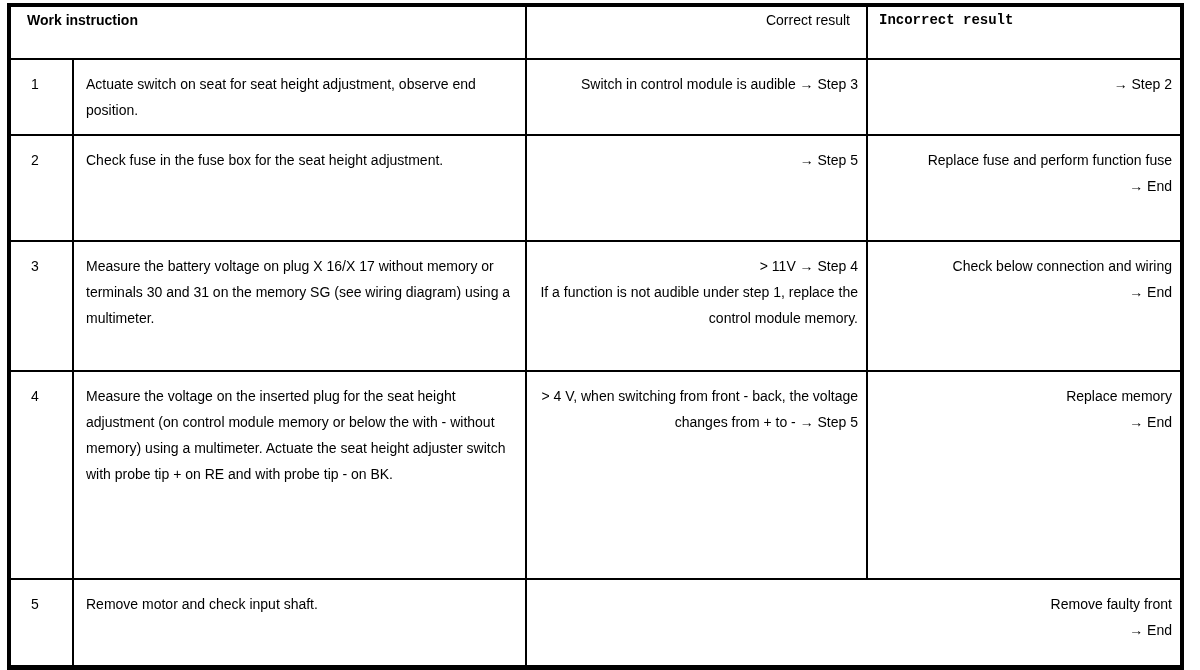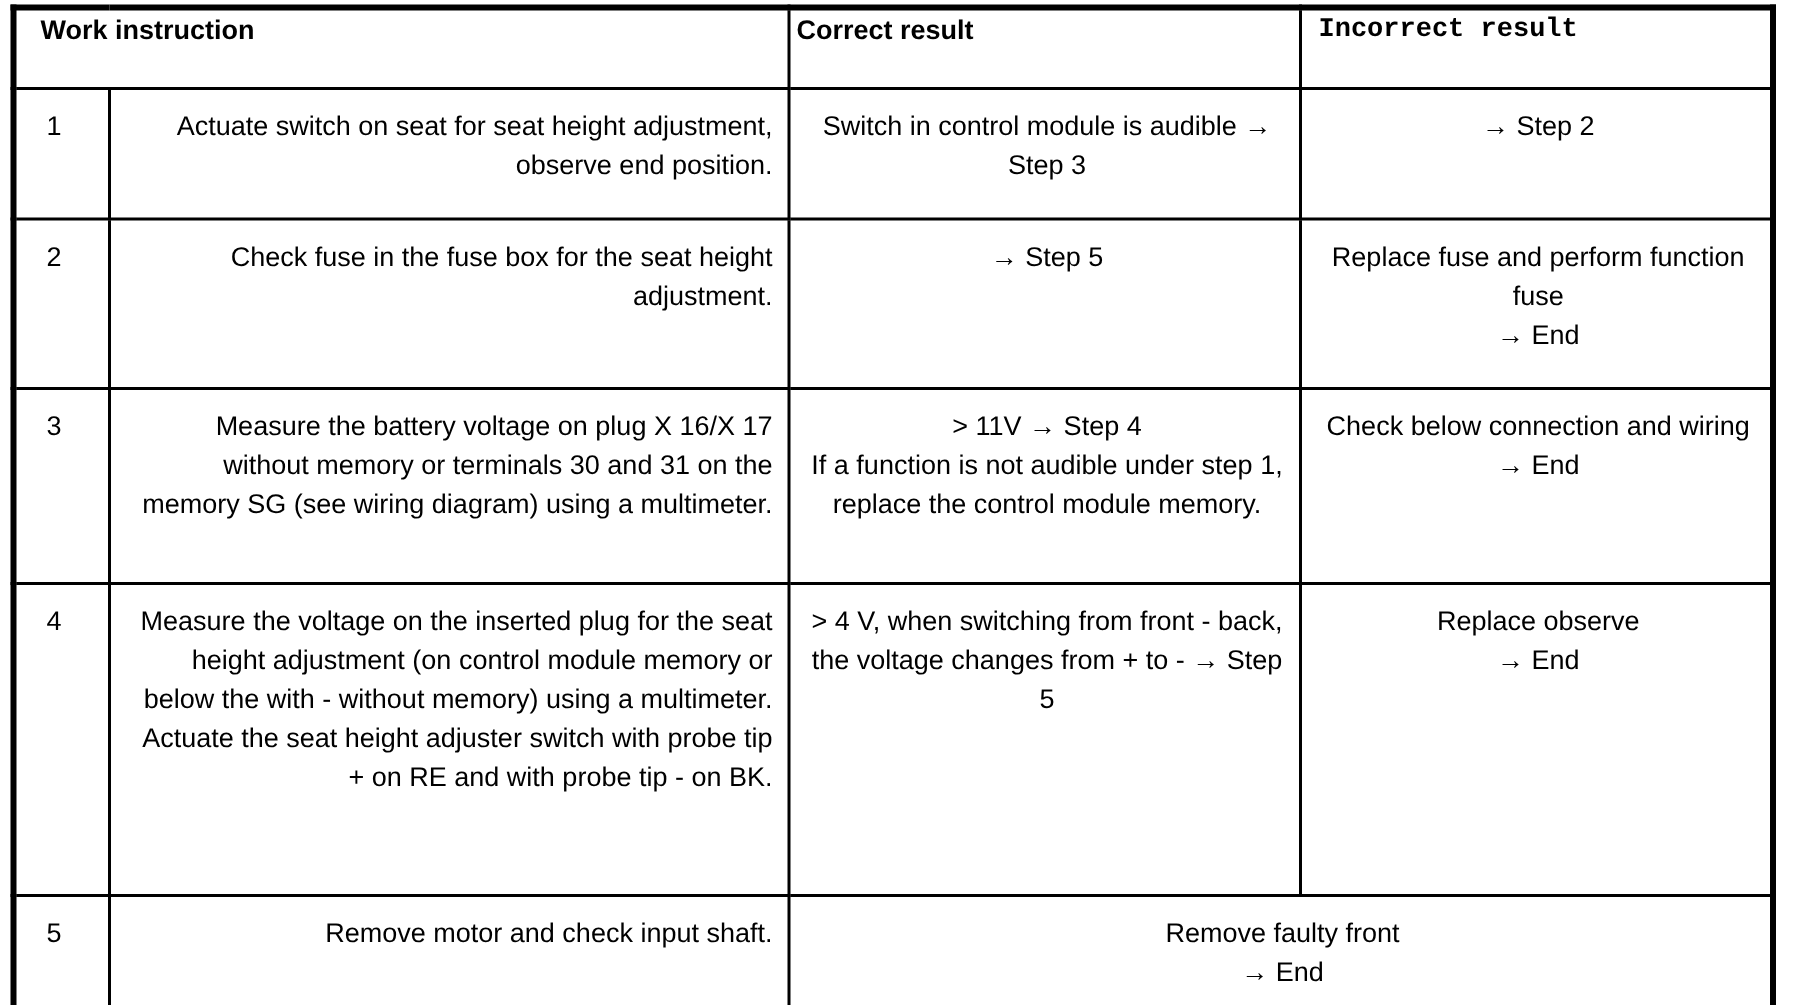--- a/index.html
+++ b/index.html
@@ -25,61 +25,61 @@
     width: 1176px;
     border-collapse: collapse;
     table-layout: fixed;
     border: 4px solid #000000;
     border-bottom-width: 6px;
     background: #ffffff;
   }
   table.diag th,
   table.diag td {
     border: 2px solid #000000;
-    font-size: 18px;
+    font-size: 14px;
     line-height: 26px;
     color: #000000;
     vertical-align: top;
     white-space: pre-line;
     overflow: hidden;
   }
   th.hdr-work {
     text-align: left;
     vertical-align: middle;
     padding: 0 8px 0 16px;
     font-weight: bold;
     font-size: 22px;
   }
   th.hdr-correct {
-    text-align: left;
+    text-align: right;
     vertical-align: middle;
-    padding: 0 4px;
-    font-weight: bold;
+    padding: 0 16px;
+    font-weight: normal;
     font-size: 22px;
   }
   th.hdr-incorrect {
     text-align: left;
     vertical-align: middle;
     padding: 0 4px 0 11px;
     font-weight: bold;
     font-size: 22px;
     font-family: Liberation Mono, monospace;
   }
   td.num {
     padding: 11px 4px 4px 20px;
     text-align: left;
   }
   td.instr {
     padding: 11px 10px 6px 12px;
-    text-align: right;
+    text-align: left;
     margin-top: 36px;
   }
   td.res {
     padding: 11px 8px 22px 11px;
-    text-align: center;
+    text-align: right;
   }
   tr.row-header    { height: 54px; }
   tr.row-1 { height: 76px;  }
   tr.row-2 { height: 106px; }
   tr.row-3 { height: 130px; }
   tr.row-4 { height: 208px; }
   tr.row-5 { height: 74px;  }
 </style>
 </head>
 <body>
@@ -120,21 +120,21 @@
         <td class="res">&gt; 11V → Step 4
 If a function is not audible under step 1, replace the control module memory.</td>
         <td class="res">Check below connection and wiring
 → End</td>
       </tr>
 
       <tr class="row-4">
         <td class="num">4</td>
         <td class="instr">Measure the voltage on the inserted plug for the seat height adjustment (on control module memory or below the with - without memory) using a multimeter. Actuate the seat height adjuster switch with probe tip + on RE and with probe tip - on BK.</td>
         <td class="res">&gt; 4 V, when switching from front - back, the voltage changes from + to - → Step 5</td>
-        <td class="res">Replace observe
+        <td class="res">Replace memory
 → End</td>
       </tr>
 
       <tr class="row-5">
         <td class="num">5</td>
         <td class="instr">Remove motor and check input shaft.</td>
         <td class="res" colspan="2">Remove faulty front
 → End</td>
       </tr>
     </tbody>

